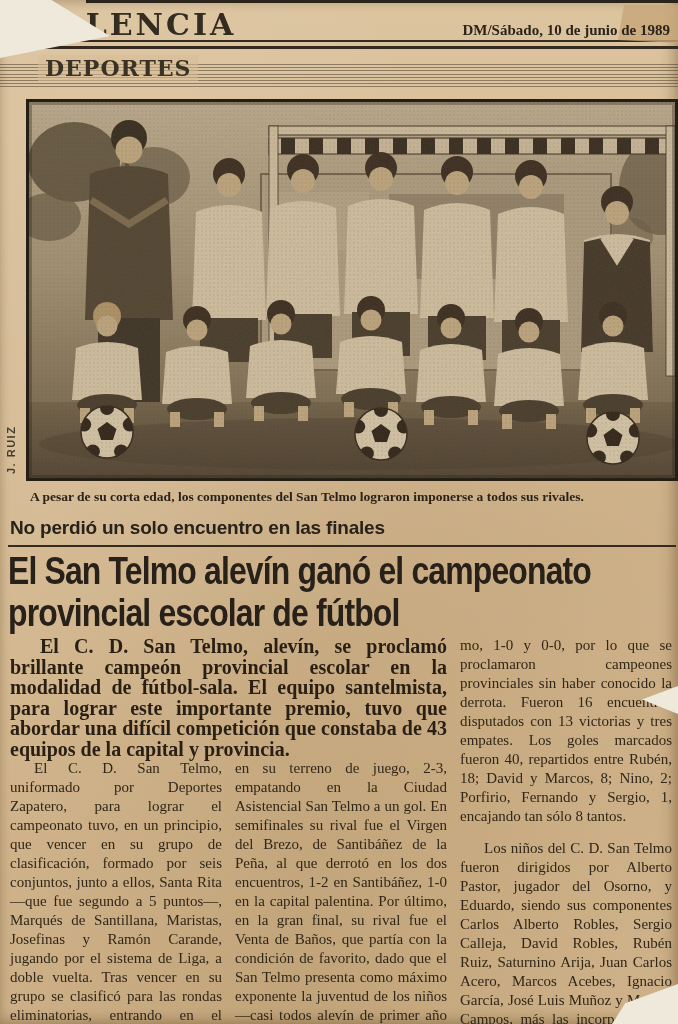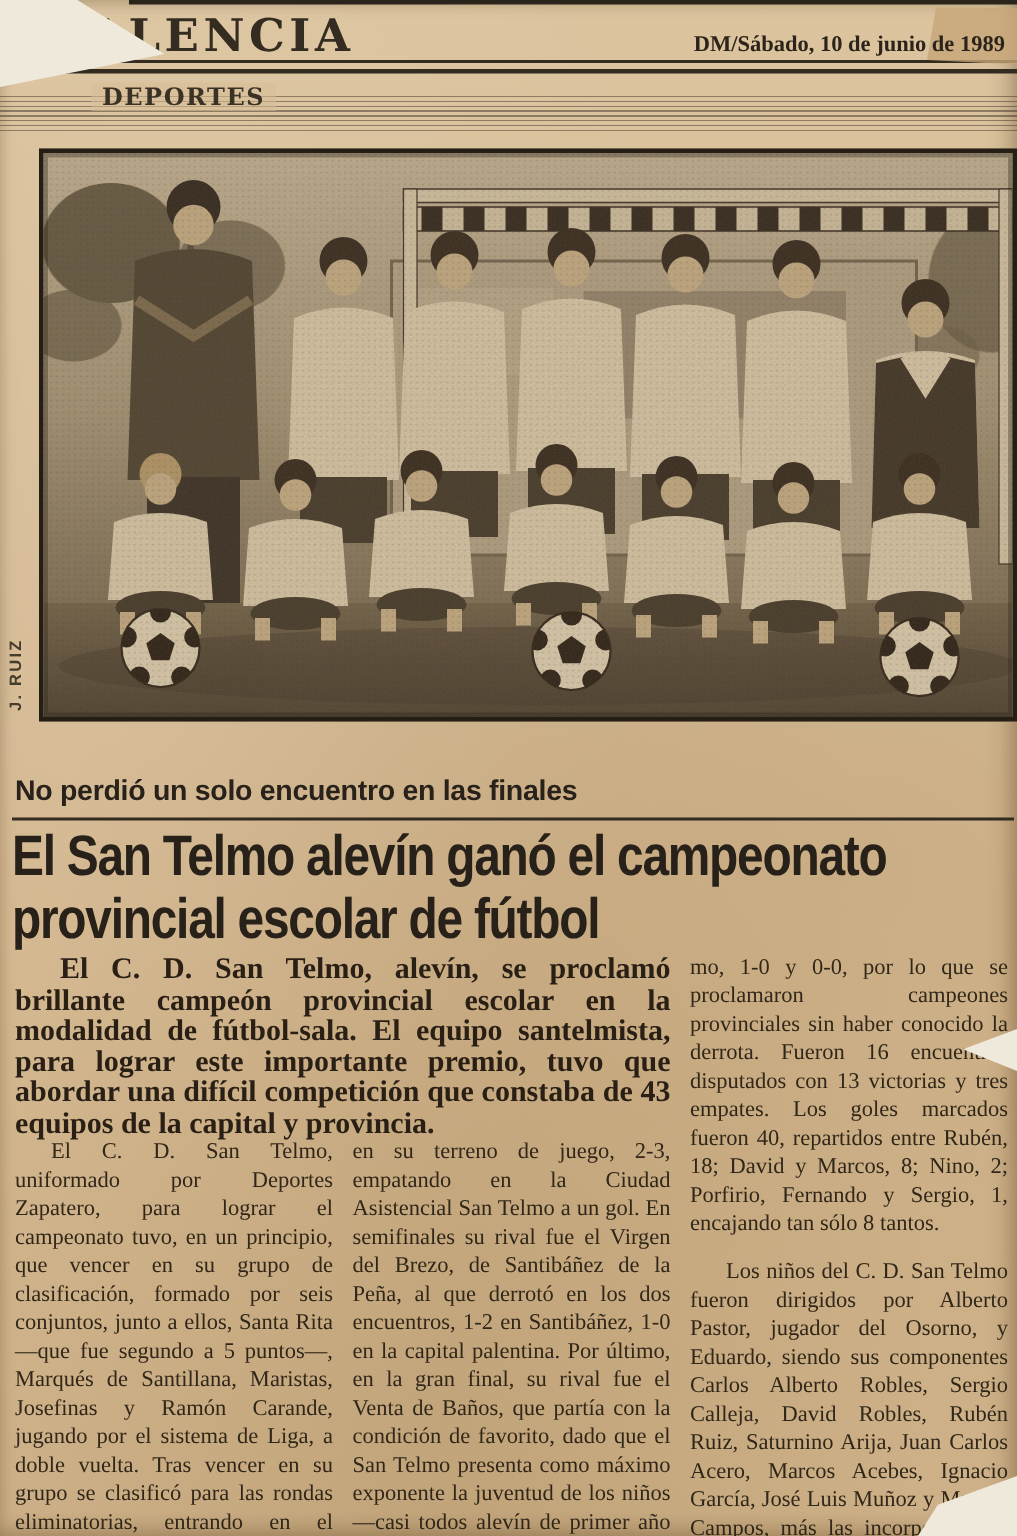--- a/index.html
+++ b/index.html
@@ -15,21 +15,21 @@
   }
   .topline{position:absolute;top:0;left:86px;right:0;height:3px;background:#2b241a;}
   .masthead{position:absolute;top:7px;left:36px;right:8px;display:flex;justify-content:space-between;align-items:baseline;z-index:3;}
   .palencia{font-family:"DejaVu Serif",serif;font-weight:bold;font-size:30px;letter-spacing:3px;color:#342c21;}
   .dateline{font-size:15px;font-weight:bold;padding-top:14px;color:#2c241b;text-align:center;}
   .masthead-rule{position:absolute;top:40px;left:0;width:678px;height:9px;border-top:2px solid #332b20;border-bottom:3px solid #332b20;box-sizing:border-box;}
   .deportes{position:absolute;top:57px;left:0;right:0;height:36px;}
   .pinstripes{position:absolute;top:7px;left:0;right:0;height:25px;
     background:repeating-linear-gradient(180deg, rgba(61,51,38,.5) 0 1px, rgba(61,51,38,0) 1px 3.2px);}
   .deportes-label{position:absolute;top:-2px;left:38px;font-family:"DejaVu Serif",serif;font-weight:bold;
-    font-size:16px;letter-spacing:1px;color:#3b3226;background:rgba(215,189,151,.55);padding:0 7px;margin-left:23px;}
+    font-size:22px;letter-spacing:1px;color:#3b3226;background:rgba(215,189,151,.55);padding:0 7px;}
   .photo{position:absolute;top:99px;left:26px;width:652px;height:382px;border:3px solid #241e15;box-sizing:border-box;background:#9a8c74;}
   .photo svg{display:block;width:100%;height:100%;}
   .credit{position:absolute;left:5px;top:474px;transform:rotate(-90deg);transform-origin:left top;
     font-family:"Liberation Sans",sans-serif;font-size:11px;font-weight:bold;letter-spacing:1.5px;color:#463c2c;white-space:nowrap;}
   .caption{position:absolute;top:489px;left:30px;right:14px;font-size:13.5px;font-weight:bold;color:#2b231a;}
   .kicker{position:absolute;top:517px;left:10px;font-family:"Liberation Sans",sans-serif;font-size:19px;font-weight:bold;color:#29221a;letter-spacing:-.2px;text-align:right;}
   .kicker-rule{position:absolute;top:545px;left:8px;right:2px;height:2px;background:#332b20;}
   .headline{position:absolute;top:551px;left:8px;width:830px;font-family:"Liberation Sans",sans-serif;font-weight:bold;
     font-size:38px;line-height:1.1;letter-spacing:-1px;color:#27211a;transform:scaleX(.84);transform-origin:0 0;}
   .headline span{display:block;white-space:nowrap;}
@@ -194,20 +194,21 @@
 
       <rect width="646" height="376" fill="url(#dots)" opacity=".16"></rect>
       <rect width="646" height="376" filter="url(#grain)" opacity=".45"></rect>
       <rect width="646" height="376" fill="#b98a55" opacity=".1"></rect>
       <rect x="1.5" y="1.5" width="643" height="373" fill="none" stroke="#2e2619" stroke-width="3" opacity=".35"></rect>
     </svg>
   </figure>
 
   <div class="credit">J. RUIZ</div>
 
+  <div class="caption">A pesar de su corta edad, los componentes del San Telmo lograron imponerse a todos sus rivales.</div>
 
   <div class="kicker">No perdió un solo encuentro en las finales</div>
   <div class="kicker-rule"></div>
 
   <h1 class="headline" style="margin:0;font-weight:bold">
     <span>El San Telmo alevín ganó el campeonato</span>
     <span>provincial escolar de fútbol</span>
   </h1>
 
   <div class="article">

